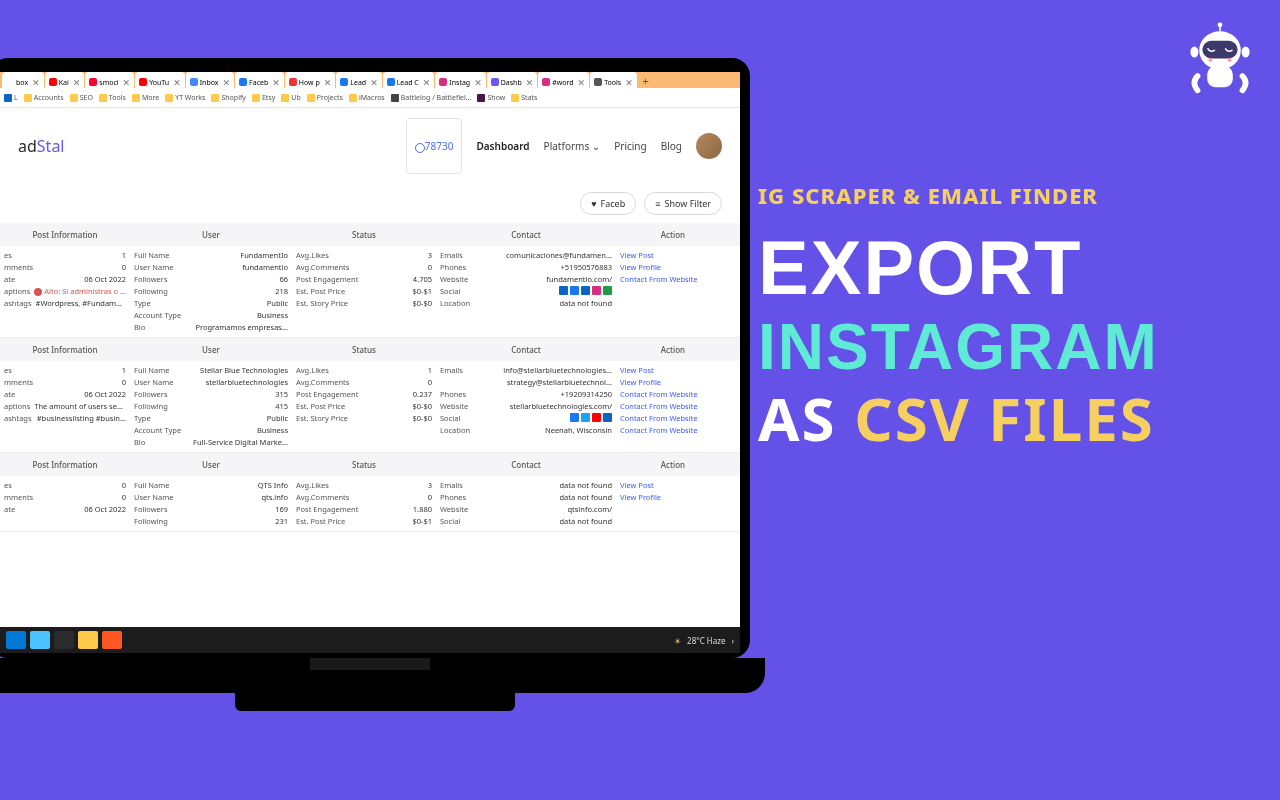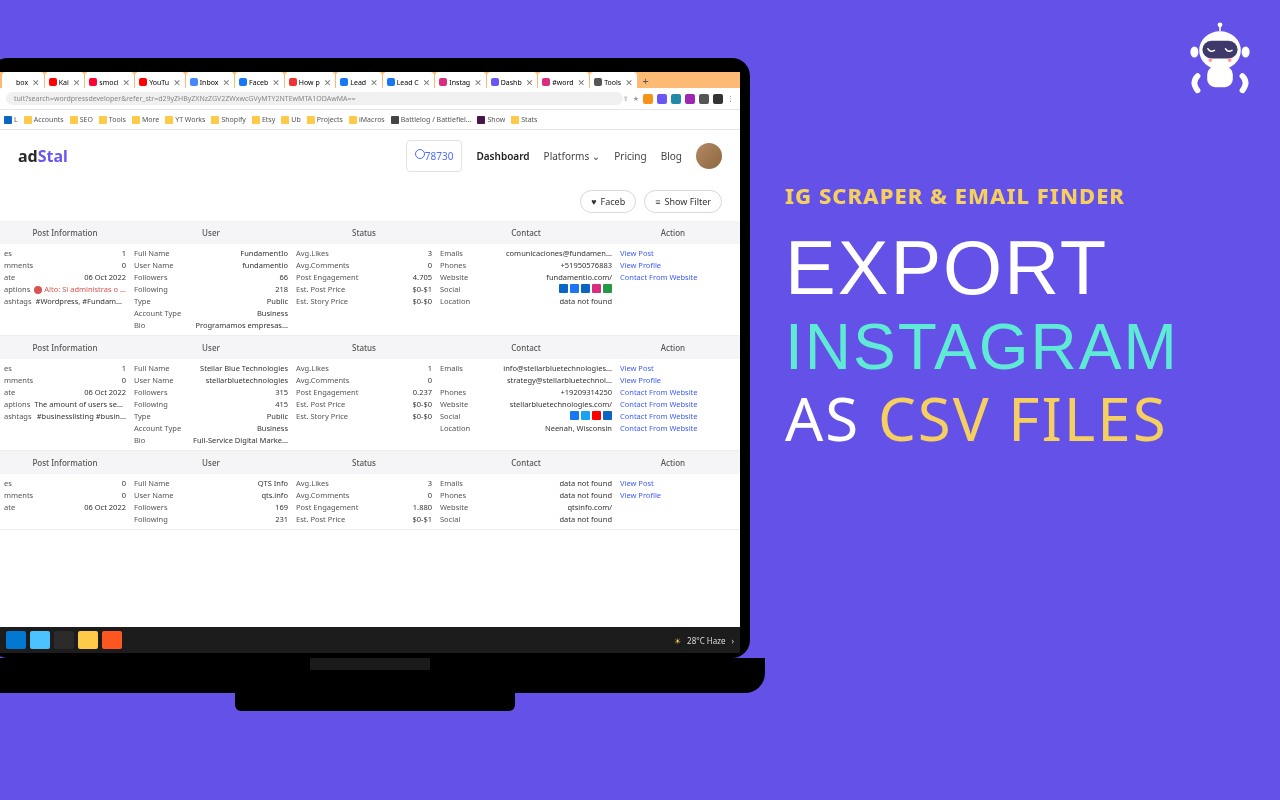--- a/index.html
+++ b/index.html
@@ -18,24 +18,24 @@
 .tab-new{width:16px;height:16px;display:flex;align-items:center;justify-content:center;color:#555;font-size:11px}
 .addr-bar{height:22px;background:#fff;display:flex;align-items:center;padding:0 6px;font-size:7px;color:#888;border-bottom:1px solid #e5e5e5}
 .addr-url{flex:1;background:#f0f0f0;border-radius:10px;padding:2px 8px;white-space:nowrap;overflow:hidden}
 .addr-icons{display:flex;gap:4px;align-items:center}
 .addr-ico{width:10px;height:10px;border-radius:2px}
 .bookmark-bar{height:20px;background:#fff;display:flex;align-items:center;padding:0 4px;gap:6px;font-size:7px;color:#555;border-bottom:1px solid #e5e5e5}
 .bm{display:flex;align-items:center;gap:2px;white-space:nowrap}
 .bm-ico{width:8px;height:8px;border-radius:1px}
 .app-body{background:#fff;height:calc(100% - 66px - 26px);overflow:hidden}
 .app-header{display:flex;align-items:center;padding:10px 18px;justify-content:space-between}
-.logo{font-size:16px;font-weight:700}
+.logo{font-size:16px;font-weight:400}
 .logo .l1{color:#2a2a2a}.logo .l2{color:#6a56f3}
 .nav{display:flex;align-items:center;gap:14px;font-size:10px;color:#444}
-.credits{display:flex;align-items:flex-start;border:1px solid #e2e2e2;border-radius:4px;padding:8px 8px;color:#4a6ef5}
+.credits{display:flex;align-items:flex-end;border:1px solid #e2e2e2;border-radius:4px;padding:20px 8px;color:#4a6ef5}
 .credits-ico{width:10px;height:10px;border:1.5px solid #4a6ef5;border-radius:50%;position:relative}
 .avatar{width:26px;height:26px;border-radius:50%;background:linear-gradient(135deg,#b58863,#8b6840)}
 .tool-row{display:flex;justify-content:flex-end;padding:8px 18px;gap:8px}
 .btn{border:1px solid #d8d8d8;background:#fff;border-radius:14px;padding:4px 10px;font-size:9px;display:flex;align-items:center;gap:4px;color:#333}
 .data-table{font-size:8px}
 .head-row{display:flex;background:#f5f5f7;color:#555;font-weight:500}
 .col{padding:6px 4px}
 .c-post{width:130px}.c-user{width:162px}.c-status{width:144px}.c-contact{width:180px}.c-action{width:114px}
 .data-block{display:flex;border-bottom:1px solid #eee}
 .info-col{padding:4px;display:flex;flex-direction:column;gap:1px}
@@ -44,22 +44,22 @@
 .kv .v{text-align:right;white-space:nowrap;overflow:hidden;text-overflow:ellipsis}
 .link{color:#3b5cf5}
 .social-row{display:flex;gap:2px;justify-content:flex-end}
 .soc{width:9px;height:9px;border-radius:1px}
 .warn{color:#d9534f}
 .warn-ico{display:inline-block;width:8px;height:8px;background:#d9534f;border-radius:50%;margin-right:2px;vertical-align:middle}
 .taskbar{position:absolute;bottom:0;left:0;right:0;height:26px;background:#1c1c1c;display:flex;align-items:center;padding:0 6px;justify-content:space-between}
 .task-left{display:flex;gap:4px}
 .task-ico{width:20px;height:18px;border-radius:2px}
 .task-right{display:flex;align-items:center;gap:6px;color:#ddd;font-size:8px}
-.headline{position:absolute;top:180px;right:15px;width:480px}
-.h-line{font-family:'Arial Black',Impact,sans-serif;font-weight:400;letter-spacing:2px;line-height:1.05;margin-bottom:6px}
+.headline{position:absolute;top:180px;right:42px;width:480px}
+.h-line{font-family:'Arial Black',Impact,sans-serif;font-weight:700;letter-spacing:2px;line-height:1.05;margin-bottom:6px}
 .h-sub{color:#f5d060;font-size:22px;font-weight:800;letter-spacing:1px;margin-bottom:18px}
 .h-export{color:#fff;font-size:76px}
 .h-ig{color:#5eead4;font-size:64px}
 .h-data{color:#fff;font-size:64px}
 .h-as{font-size:60px}
 .h-as .w{color:#fff}.h-as .y{color:#f5d060}
 </style>
 </head>
 <body>
 
@@ -143,34 +143,20 @@
             <span class="tab-close">✕</span>
           </div>
           <div class="tab">
             <span class="tab-fav" style="background:#555"></span>
             <span>Tools</span>
             <span class="tab-close">✕</span>
           </div>
           <div class="tab-new">+</div>
         </div>
 
-      <div class="addr-bar">
-        <div class="addr-url">tuit?search=wordpressdeveloper&amp;refer_str=d29yZHByZXNzZGV2ZWxwcGVyMTY2NTEwMTA1ODAwMA==</div>
-        <div class="addr-icons">
-          <span style="color:#999">⇪</span>
-            <span style="color:#999">★</span>
-          <span class="addr-ico" style="background:#f7931a"></span>
-          <span class="addr-ico" style="background:#6a56f3"></span>
-          <span class="addr-ico" style="background:#28a"></span>
-          <span class="addr-ico" style="background:#9c27b0"></span>
-          <span class="addr-ico" style="background:#555"></span>
-          <span class="addr-ico" style="background:#333"></span>
-          <span style="color:#666">⋮</span>
-        </div>
-      </div>
 
       <div class="bookmark-bar" id="bookmarks">
           <div class="bm">
             <span class="bm-ico" style="background:#0a66c2"></span>
             <span>L</span>
           </div>
           <div class="bm">
             <span class="bm-ico" style="background:#ffc94a"></span>
             <span>Accounts</span>
           </div>

